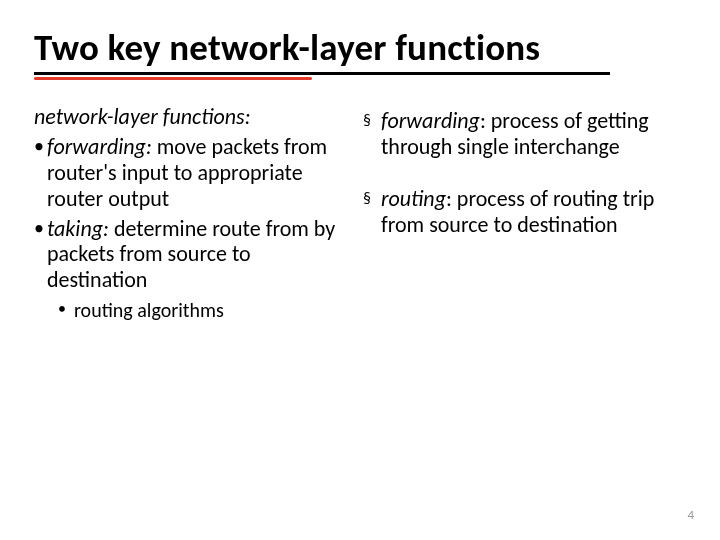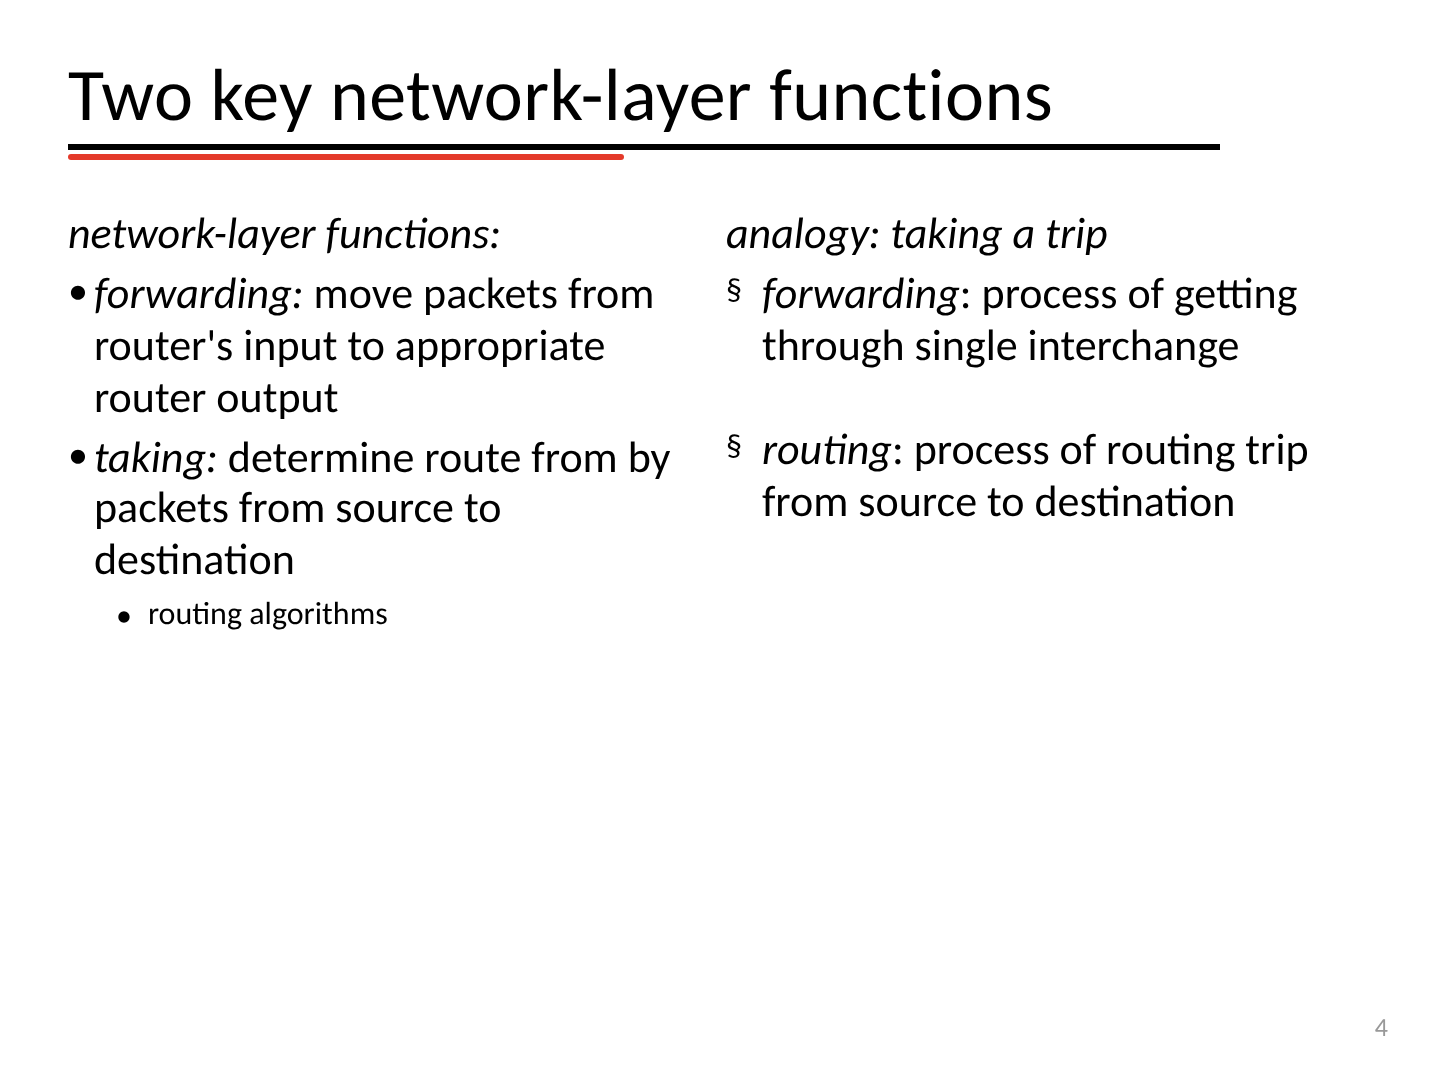--- a/index.html
+++ b/index.html
@@ -1,35 +1,35 @@
 <!DOCTYPE html>
 <html><head>
 <meta charset="utf-8">
 <style>
   * { margin: 0; padding: 0; box-sizing: border-box; }
   html, body { width: 720px; height: 540px; background: #fff; font-family: Calibri, "Segoe UI", Arial, sans-serif; color: #000; }
   .slide { position: relative; width: 720px; height: 540px; padding: 28px 34px 0 34px; }
   .title-wrap { margin-bottom: 24px; }
-  .title { font-size: 37px; font-weight: 400; line-height: 1.1; letter-spacing: 0.2px; }
+  .title { font-size: 37px; font-weight: 700; line-height: 1.1; letter-spacing: 0.2px; }
   .underline { height: 3px; background: #000; margin-top: 3px; width: 576px; }
   .redmark { height: 3px; background: #e43a2a; width: 278px; border-radius: 2px; margin-top: 2px; }
   .cols { display: flex; gap: 24px; }
   .col { flex: 1; font-size: 22px; line-height: 1.18; }
   .col-left { flex: 0 0 305px; }
   .col-right { flex: 1; }
   .lead { font-style: italic; margin-bottom: 3px; }
   .bullet-top { margin-top: 2px; }
   .bullet { display: flex; margin-top: 4px; }
   .b-dot { flex: 0 0 auto; font-size: 20px; line-height: 1.2; padding-right: 3px;}
   .b-sq { flex: 0 0 auto; font-size: 16px; line-height: 1.5; padding-right: 10px;}
   .b-body { flex: 1; }
   .term { font-style: italic; text-align: center; }
   .sub { display: flex; margin-top: 6px; margin-left: 24px; }
   .sub .b-dot { font-size: 16px; padding-right: 8px;}
-  .sub .b-body { font-size: 16px; }
+  .sub .b-body { font-size: 20px; }
   .gap { height: 22px; }
   .pagenum { position: absolute; right: 26px; bottom: 18px; font-size: 13px; color: #999; }
 </style>
 </head>
 <body>
 
 <div class="slide">
   <div class="title-wrap">
     <div class="title">Two key network-layer functions</div>
     <div class="underline"></div>
@@ -54,21 +54,20 @@
         </div>
       </div>
 
       <div class="sub">
         <div class="b-dot">•</div>
         <div class="b-body">routing algorithms</div>
       </div>
     </div>
 
     <div class="col col-right">
-      <div class="lead">analogy: taking a trip</div>
 
       <div class="bullet bullet-top">
         <div class="b-sq">§</div>
         <div class="b-body">
           <span class="term">forwarding</span><span>: process of getting through single interchange</span>
         </div>
       </div>
 
       <div class="gap"></div>
 

